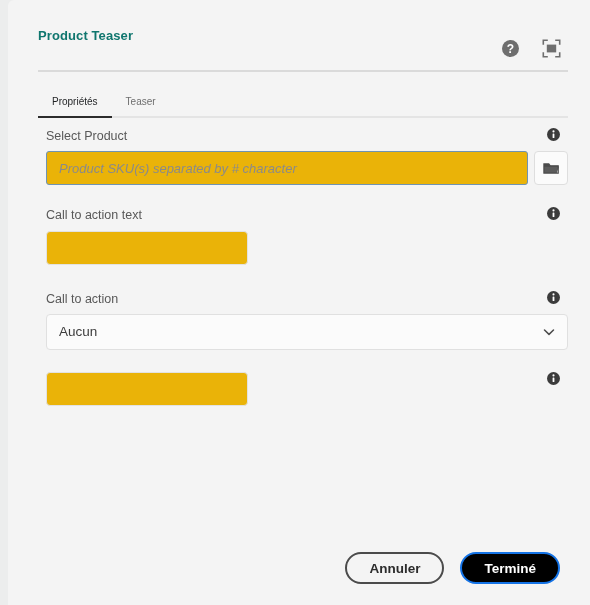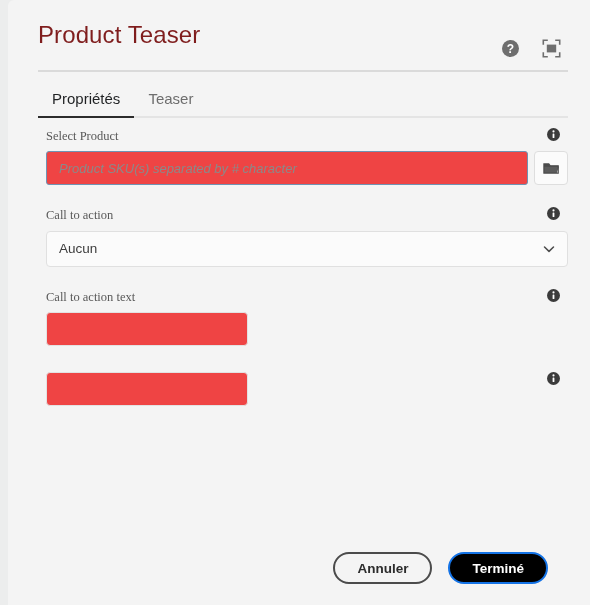--- a/index.html
+++ b/index.html
@@ -29,23 +29,23 @@
 
   
   .dialog-header {
     position: relative;
     padding: 0 30px;
     height: 70px;
     display: flex;
     align-items: center;
   }
   .dialog-title {
-    font-size: 24px;
-    font-weight: normal;
-    color: #7f1d1d;
+    font-size: 13px;
+    font-weight: bold;
+    color: #0f766e;
     letter-spacing: 0.1px;
     line-height: 1;
   }
   .header-actions {
     position: absolute;
     right: 28px;
     top: 38px;
     display: flex;
     gap: 20px;
     align-items: center;
@@ -82,21 +82,21 @@
   .tabs-underline {
     position: absolute;
     left: 0;
     right: -8px;
     bottom: 0;
     height: 2px;
     background: #e4e4e4;
   }
   .tab {
     position: relative;
-    font-size: 15px;
+    font-size: 10px;
     color: #6e6e6e;
     padding: 0 14px 11px 14px;
     cursor: pointer;
     white-space: nowrap;
   }
   .tab.active {
     color: #1f2123;
   }
   .tab.active::after {
     content: "";
@@ -126,33 +126,32 @@
     height: 13px;
     cursor: pointer;
   }
   .field-info svg { display: block; }
 
   .field-label {
     font-size: 12.5px;
     color: #585858;
     margin-bottom: 7px;
     line-height: 1.3;
-    font-family: Liberation Serif, serif;
   }
 
   .input-row {
     display: flex;
     align-items: stretch;
     gap: 6px;
   }
 
   .text-input {
     flex: 1;
     height: 34px;
-    background: #ef4444;
+    background: #eab308;
     border: 1px solid #e2e2e2;
     border-radius: 4px;
     box-sizing: border-box;
     padding: 0 12px;
     font-size: 13px;
     color: #2c2c2c;
     font-family: "Liberation Sans", "DejaVu Sans", sans-serif;
     outline: none;
   }
   .text-input::placeholder {
@@ -212,21 +211,21 @@
   .dialog-footer {
     position: absolute;
     left: 0;
     right: 0;
     bottom: 0;
     height: 74px;
     display: flex;
     align-items: center;
     justify-content: flex-end;
     gap: 16px;
-    padding-right: 42px;
+    padding-right: 30px;
     box-sizing: border-box;
   }
   .btn {
     font-family: "Liberation Sans", "DejaVu Sans", sans-serif;
     font-size: 13.5px;
     font-weight: bold;
     border-radius: 18px;
     cursor: pointer;
     box-sizing: border-box;
     white-space: nowrap;
@@ -299,20 +298,32 @@
         <div class="browse-btn">
           <svg width="19" height="19" viewBox="0 0 20 20">
             <path d="M2 5.2h5.2l1.5 1.9h8.4v1.3H2z" fill="#4b4b4b"></path>
             <path d="M2 8.1h15.8l-2.2 6.7H2z" fill="#5c5c5c"></path>
             <path d="M2 5.2h5.2l1.5 1.9h8.4v7.7H2z" fill="none" stroke="#4b4b4b" stroke-width="1.2"></path>
           </svg>
         </div>
       </div>
     </div>
 
+    <div class="field taller">
+      <span class="field-info" title="Info">
+        <svg width="13" height="13" viewBox="0 0 13 13">
+          <circle cx="6.5" cy="6.5" r="6.5" fill="#3b3b3b"></circle>
+          <circle cx="6.5" cy="3.4" r="1.05" fill="#ffffff"></circle>
+          <rect x="5.6" y="5.4" width="1.8" height="4.6" rx="0.6" fill="#ffffff"></rect>
+        </svg>
+      </span>
+      <div class="field-label">Call to action text</div>
+      <input class="text-input" type="text" value="" placeholder="" style="">
+    </div>
+
     <div class="field tall">
       <span class="field-info" title="Info">
         <svg width="13" height="13" viewBox="0 0 13 13">
           <circle cx="6.5" cy="6.5" r="6.5" fill="#3b3b3b"></circle>
           <circle cx="6.5" cy="3.4" r="1.05" fill="#ffffff"></circle>
           <rect x="5.6" y="5.4" width="1.8" height="4.6" rx="0.6" fill="#ffffff"></rect>
         </svg>
       </span>
       <div class="field-label">Call to action</div>
       <div class="select-wrap">
@@ -320,32 +331,20 @@
           <span>Aucun</span>
         </div>
         <span class="select-chevron">
           <svg width="14" height="14" viewBox="0 0 14 14">
             <path d="M2.5 5l4.5 4.4L11.5 5" fill="none" stroke="#4b4b4b" stroke-width="1.5" stroke-linecap="round" stroke-linejoin="round"></path>
           </svg>
         </span>
       </div>
     </div>
 
-    <div class="field taller">
-      <span class="field-info" title="Info">
-        <svg width="13" height="13" viewBox="0 0 13 13">
-          <circle cx="6.5" cy="6.5" r="6.5" fill="#3b3b3b"></circle>
-          <circle cx="6.5" cy="3.4" r="1.05" fill="#ffffff"></circle>
-          <rect x="5.6" y="5.4" width="1.8" height="4.6" rx="0.6" fill="#ffffff"></rect>
-        </svg>
-      </span>
-      <div class="field-label">Call to action text</div>
-      <input class="text-input" type="text" value="" placeholder="" style="">
-    </div>
-
     <div class="field">
       <span class="field-info" title="Info">
         <svg width="13" height="13" viewBox="0 0 13 13">
           <circle cx="6.5" cy="6.5" r="6.5" fill="#3b3b3b"></circle>
           <circle cx="6.5" cy="3.4" r="1.05" fill="#ffffff"></circle>
           <rect x="5.6" y="5.4" width="1.8" height="4.6" rx="0.6" fill="#ffffff"></rect>
         </svg>
       </span>
       <input class="text-input" type="text" value="" placeholder="" style="">
     </div>

